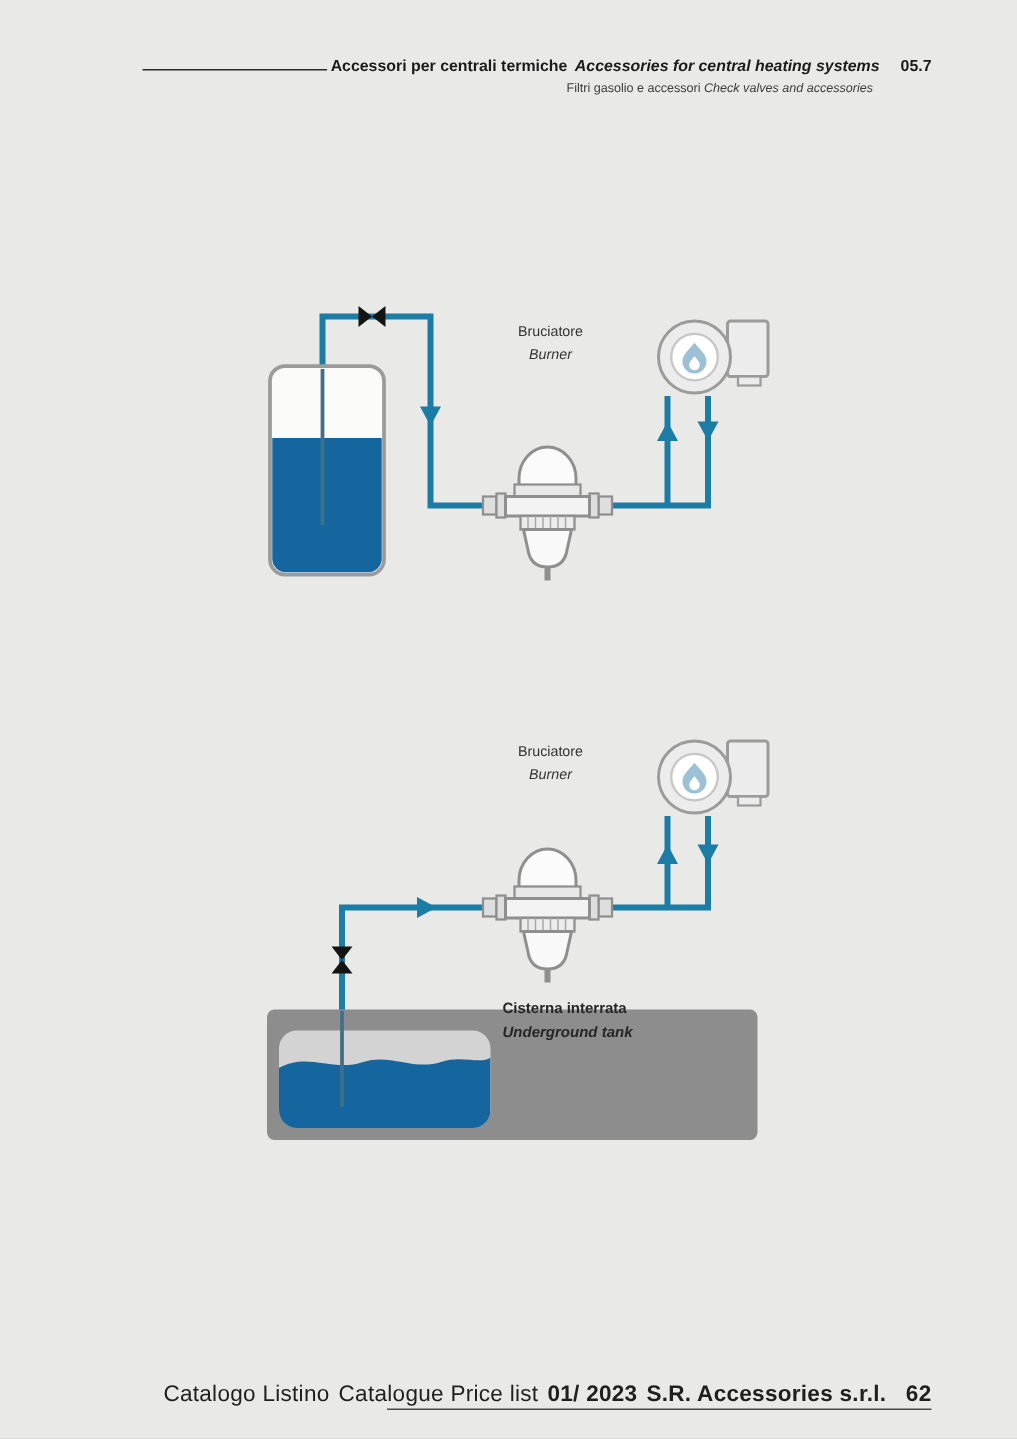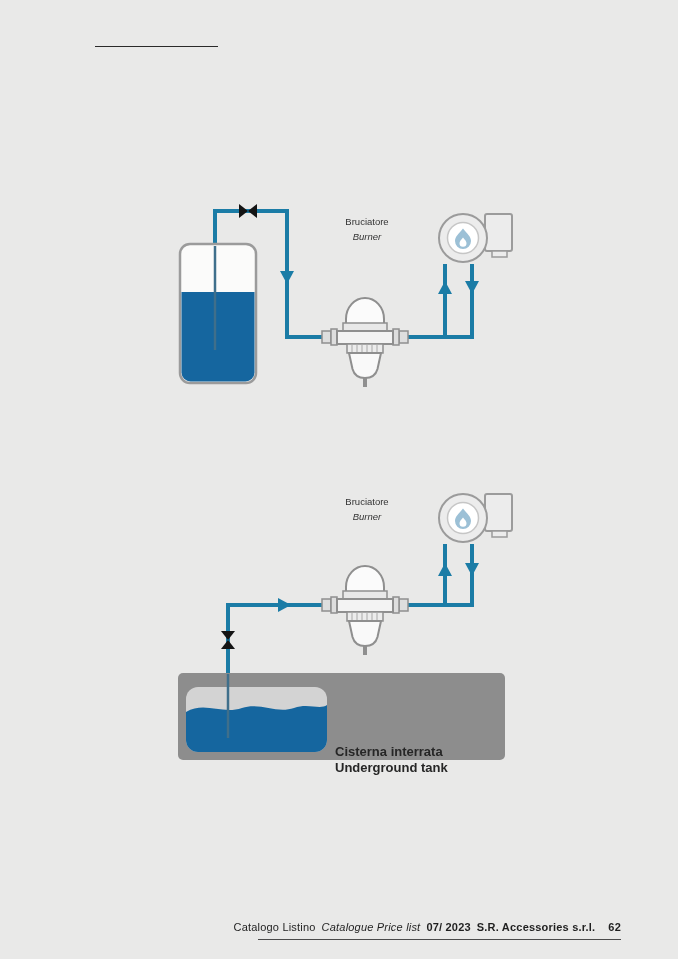--- a/index.html
+++ b/index.html
@@ -19,39 +19,48 @@
   .header-sub .en { font-style:italic; }
 
   .svg-layer { position:absolute; left:0; top:0; }
 
   .diagram-label { position:absolute; width:140px; text-align:center;
                    font-size:9.5px; color:#333; line-height:14.5px; }
   .burner-label-top { top:215px; right:241px; }
   .burner-label-bottom { top:495px; right:241px; }
   .diagram-label .en { font-style:italic; }
 
-  .cistern-label { position:absolute; left:335px; top:744px;
-                   font-size:13px; font-weight:bold; color:#262626; line-height:16px; }
-  .cistern-label .en { }
+  .cistern-label { position:absolute; left:335px; top:665px;
+                   font-size:10px; font-weight:bold; color:#262626; line-height:16px; }
+  .cistern-label .en { font-style:italic; }
 
   .footer { position:absolute; top:921px; right:57px; display:flex; gap:6px; align-items:baseline;
-            font-size:11px; color:#1f1f1f; letter-spacing:0.2px; white-space:nowrap; }
-  .footer .it { font-style:italic; }
+            font-size:15px; color:#1f1f1f; letter-spacing:0.2px; white-space:nowrap; }
+  .footer .it { }
   .footer .b { font-weight:bold; }
   .footer .pagenum { margin-left:7px; font-weight:bold; }
   .footer-line { position:absolute; top:939px; left:258px; width:363px; height:1px; background:#4a4a4a; }
 </style>
 </head>
 <body>
 
 <div class="page">
 
   <div class="header-line"></div>
 
   <div class="header">
+    <div class="header-main">
+      <span class="it">Accessori per centrali termiche</span>
+      <span class="en">Accessories for central heating systems</span>
+      <span class="num">05.7</span>
+    </div>
+    <div class="header-sub">
+      <span class="it">Filtri gasolio e accessori</span>
+      <span class="en">Check valves and accessories</span>
+    </div>
   </div>
 
   <svg class="svg-layer" width="678" height="959" viewBox="0 0 678 959">
     <defs>
       <clipPath id="tank1clip">
           <rect x="181.5" y="245.5" width="73" height="136" rx="9"></rect>
         </clipPath>
       <clipPath id="cisternClip">
           <rect x="186" y="687" width="141" height="65" rx="12"></rect>
         </clipPath>
@@ -133,19 +142,19 @@
   </div>
 
   <div class="cistern-label">
     <div>Cisterna interrata</div>
     <div class="en">Underground tank</div>
   </div>
 
   <div class="footer">
     <span>Catalogo Listino</span>
     <span class="it">Catalogue Price list</span>
-    <span class="b">07/ 2023</span>
+    <span class="b">01/ 2023</span>
     <span class="b">S.R. Accessories s.r.l.</span>
     <span class="pagenum">62</span>
   </div>
   <div class="footer-line"></div>
 
 </div>
 
 </body></html>

